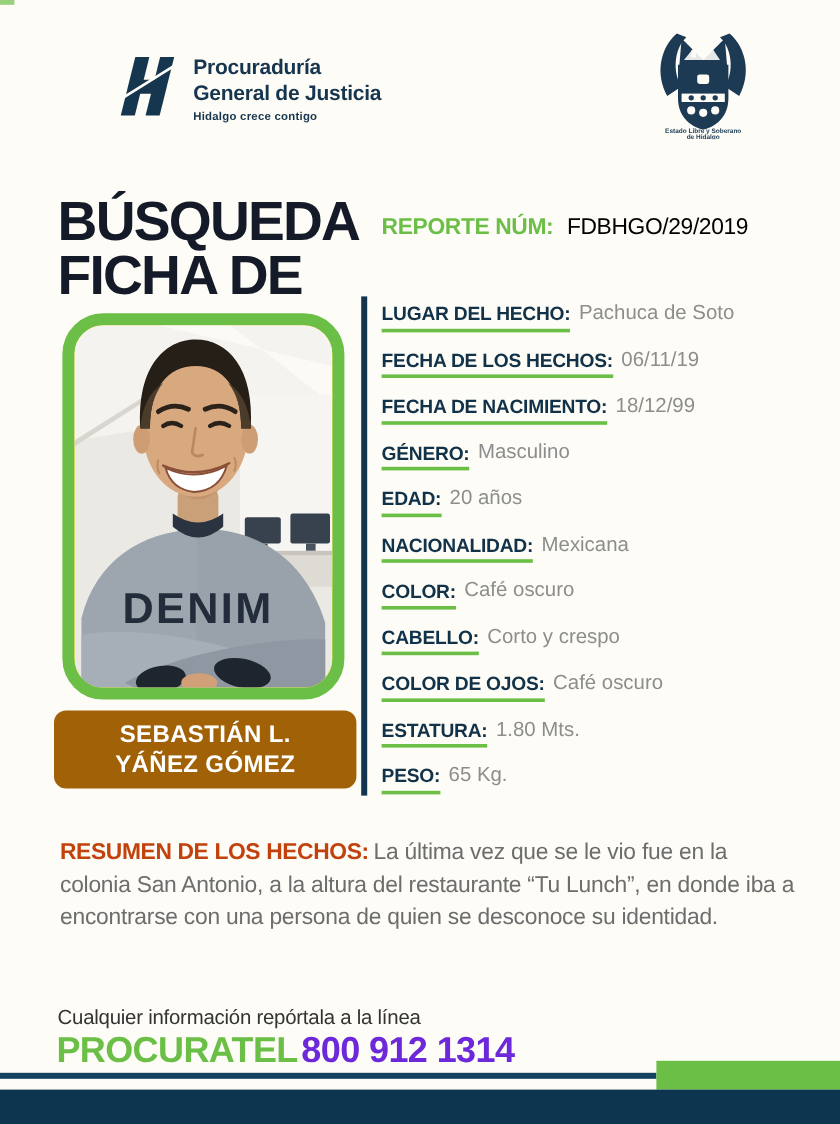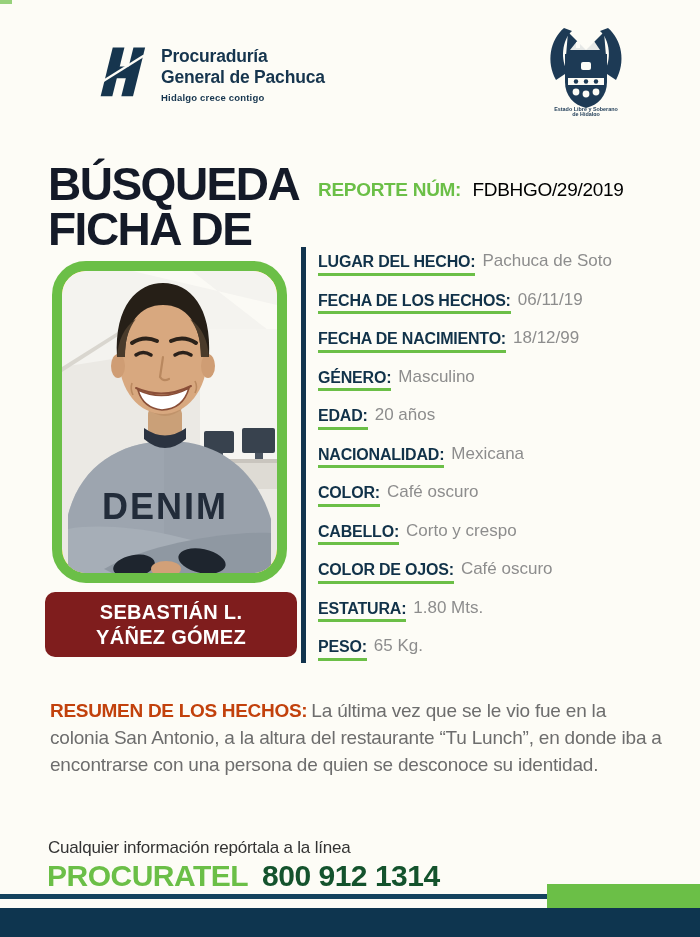--- a/index.html
+++ b/index.html
@@ -20,41 +20,41 @@
 
   
   .page-title{left:48px;top:162px;color:#141a28;font-weight:800;font-size:46px;line-height:45px;letter-spacing:-1.5px;}
   .report-row{left:318px;top:179px;font-size:19px;white-space:nowrap;}
   .report-label{color:#6bbf47;font-weight:800;letter-spacing:-0.3px;}
   .report-value{color:#000000;font-weight:400;letter-spacing:-0.3px;margin-left:6px;}
 
   
   .photo-frame{left:52px;top:261px;width:215px;height:302px;border:10px solid #6bbf47;border-radius:34px;overflow:hidden;background:#fde047;}
   .photo-frame svg{display:block;border-radius:24px;}
-  .name-plate{left:45px;top:592px;width:252px;height:65px;background:#7f1d1d;border-radius:10px;
+  .name-plate{left:45px;top:592px;width:252px;height:65px;background:#a16207;border-radius:10px;
     display:flex;flex-direction:column;align-items:center;justify-content:center;
     color:#ffffff;font-weight:800;font-size:20px;line-height:25px;letter-spacing:0.3px;text-align:center;}
 
   
   .divider{left:301px;top:247px;width:5px;height:416px;background:#12344e;}
   .fields{left:318px;top:251px;width:370px;}
   .field-row{height:22px;margin-bottom:16.5px;white-space:nowrap;}
   .field-label{display:inline-block;color:#113249;font-weight:800;font-size:16px;letter-spacing:-0.2px;
     border-bottom:3.5px solid #6bbf47;padding-bottom:1.5px;}
   .field-value{color:#8d8d8d;font-size:17px;margin-left:7px;vertical-align:1px;}
 
   
   .summary{left:50px;top:697px;width:614px;font-size:19px;line-height:27px;color:#6d6d6d;letter-spacing:-0.2px;}
   .summary-label{color:#c2410c;font-weight:800;letter-spacing:-0.3px;padding-right:4px;}
 
   
   .footer-info{left:48px;top:838px;font-size:17px;color:#333333;letter-spacing:-0.2px;text-align:center;}
   .hotline{left:47px;top:859px;font-size:30px;font-weight:800;white-space:nowrap;letter-spacing:-0.5px;}
   .hotline-name{color:#6bbf47;}
-  .hotline-number{color:#14532d;margin-left:14px;}
+  .hotline-number{color:#6d28d9;margin-left:3px;}
   .rule-navy{left:0;top:894px;width:547px;height:5px;background:#14425e;}
   .green-block{left:547px;top:884px;width:153px;height:24px;background:#6bbf47;}
   .bottom-bar{left:0;top:908px;width:700px;height:29px;background:#0e354f;}
 </style>
 </head>
 <body>
 
 <div class="abs corner-mark"></div>
 
 <div class="abs logo-h">
@@ -62,21 +62,21 @@
     <g transform="translate(10,2) skewX(-14)" fill="#16354e">
       <rect x="8" y="2" width="13" height="54"></rect>
       <rect x="31" y="2" width="13" height="54"></rect>
       <rect x="18" y="23" width="17" height="13"></rect>
     </g>
     <rect x="2" y="26" width="56" height="2.5" fill="#fdfcf6" transform="rotate(-32 30 30)"></rect>
   </svg>
 </div>
 <div class="abs org-text">
   <div>Procuraduría</div>
-  <div>General de Pachuca</div>
+  <div>General de Justicia</div>
 </div>
 <div class="abs org-tagline">Hidalgo crece contigo</div>
 
 <div class="abs crest">
   <svg width="104" height="90" viewBox="0 0 104 90">
     <g fill="#1d3a55">
 
       <path d="M30,2 C16,14 12,36 22,54 L34,46 C26,34 28,14 38,5 Z"></path>
       <path d="M74,2 C88,14 92,36 82,54 L70,46 C78,34 76,14 66,5 Z"></path>
 

